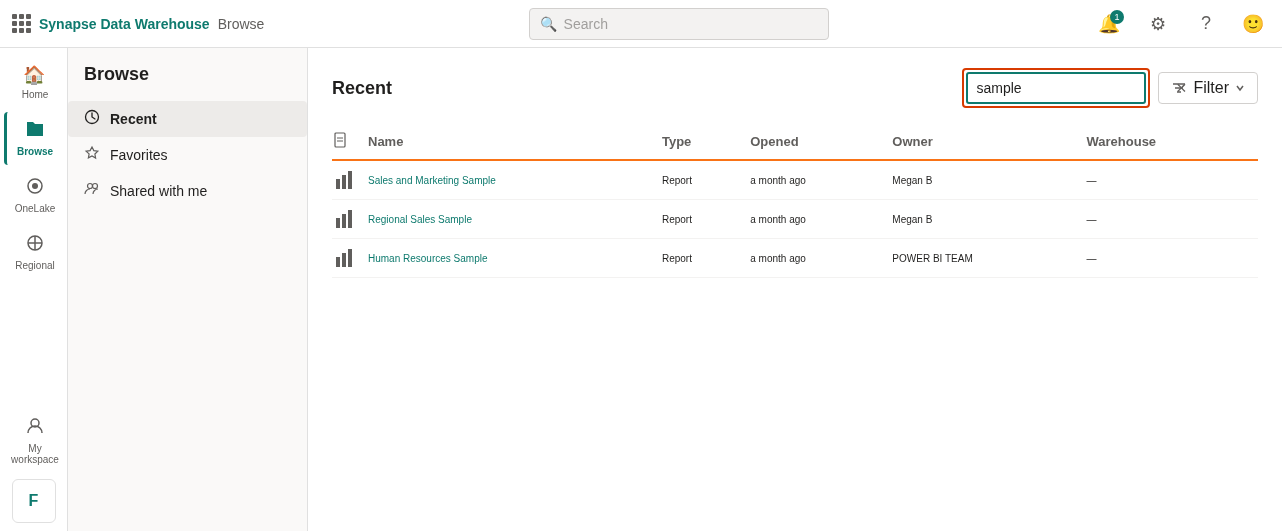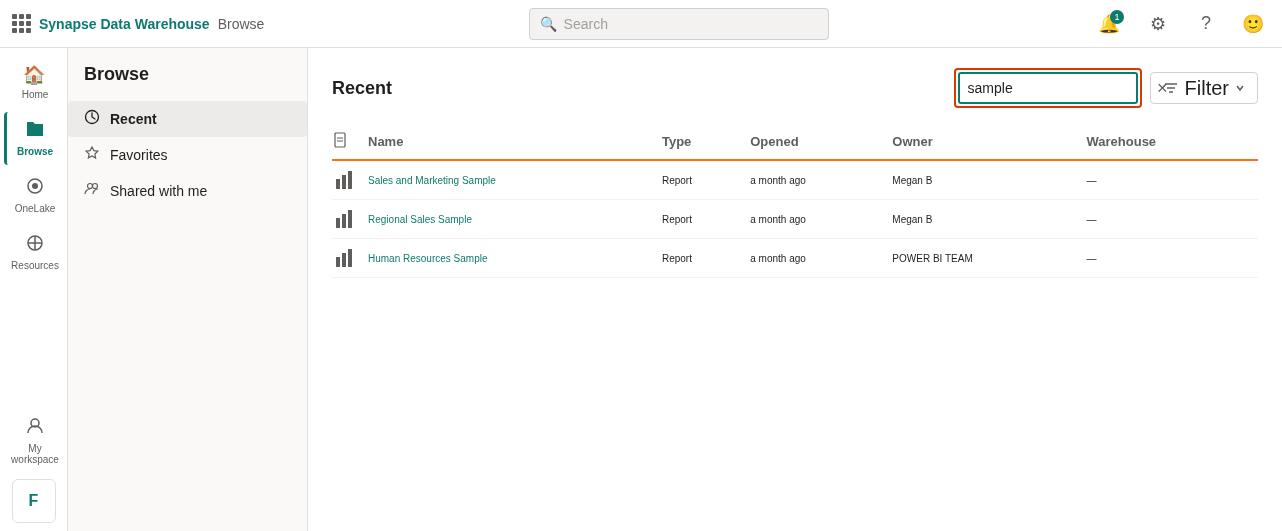--- a/index.html
+++ b/index.html
@@ -196,21 +196,21 @@
     }
     .content-search {
       display: flex;
       align-items: center;
       border: 2px solid #0e7a6e;
       border-radius: 3px;
       background: #fff;
       height: 32px;
       width: 180px;
       padding: 0 8px;
-      gap: 8px;
+      gap: 18px;
     }
     .content-search input {
       border: none;
       outline: none;
       font-size: 14px;
       color: #201f1e;
       flex: 1;
       background: transparent;
     }
     .clear-btn {
@@ -225,21 +225,21 @@
     .filter-btn {
       display: flex;
       align-items: center;
       gap: 6px;
       padding: 0 12px;
       height: 32px;
       border: 1px solid #d2d0ce;
       border-radius: 4px;
       background: #fff;
       cursor: pointer;
-      font-size: 20px;
+      font-size: 16px;
       color: #201f1e;
     }
 
     
     .data-table {
       width: 100%;
       border-collapse: collapse;
     }
     .data-table thead tr {
       border-bottom: 2px solid #f97316;
@@ -353,21 +353,21 @@
       <span class="nav-label">OneLake</span>
     </div>
     <div class="nav-item">
       <span class="nav-icon">
         <svg width="18" height="18" viewBox="0 0 18 18" fill="none">
           <circle cx="9" cy="9" r="7" stroke="#605e5c" stroke-width="1.5" fill="none"></circle>
           <line x1="9" y1="2" x2="9" y2="16" stroke="#605e5c" stroke-width="1.5"></line>
           <line x1="2" y1="9" x2="16" y2="9" stroke="#605e5c" stroke-width="1.5"></line>
         </svg>
       </span>
-      <span class="nav-label">Resources</span>
+      <span class="nav-label">Regional</span>
     </div>
     <div class="nav-spacer"></div>
     <div class="nav-item nav-bottom">
       <span class="nav-icon">
         <svg width="18" height="18" viewBox="0 0 18 18" fill="none">
           <circle cx="9" cy="6" r="4" stroke="#605e5c" stroke-width="1.5" fill="none"></circle>
           <path d="M2 16c0-3.866 3.134-7 7-7s7 3.134 7 7" stroke="#605e5c" stroke-width="1.5" fill="none"></path>
         </svg>
       </span>
       <span class="nav-label">My workspace</span>

